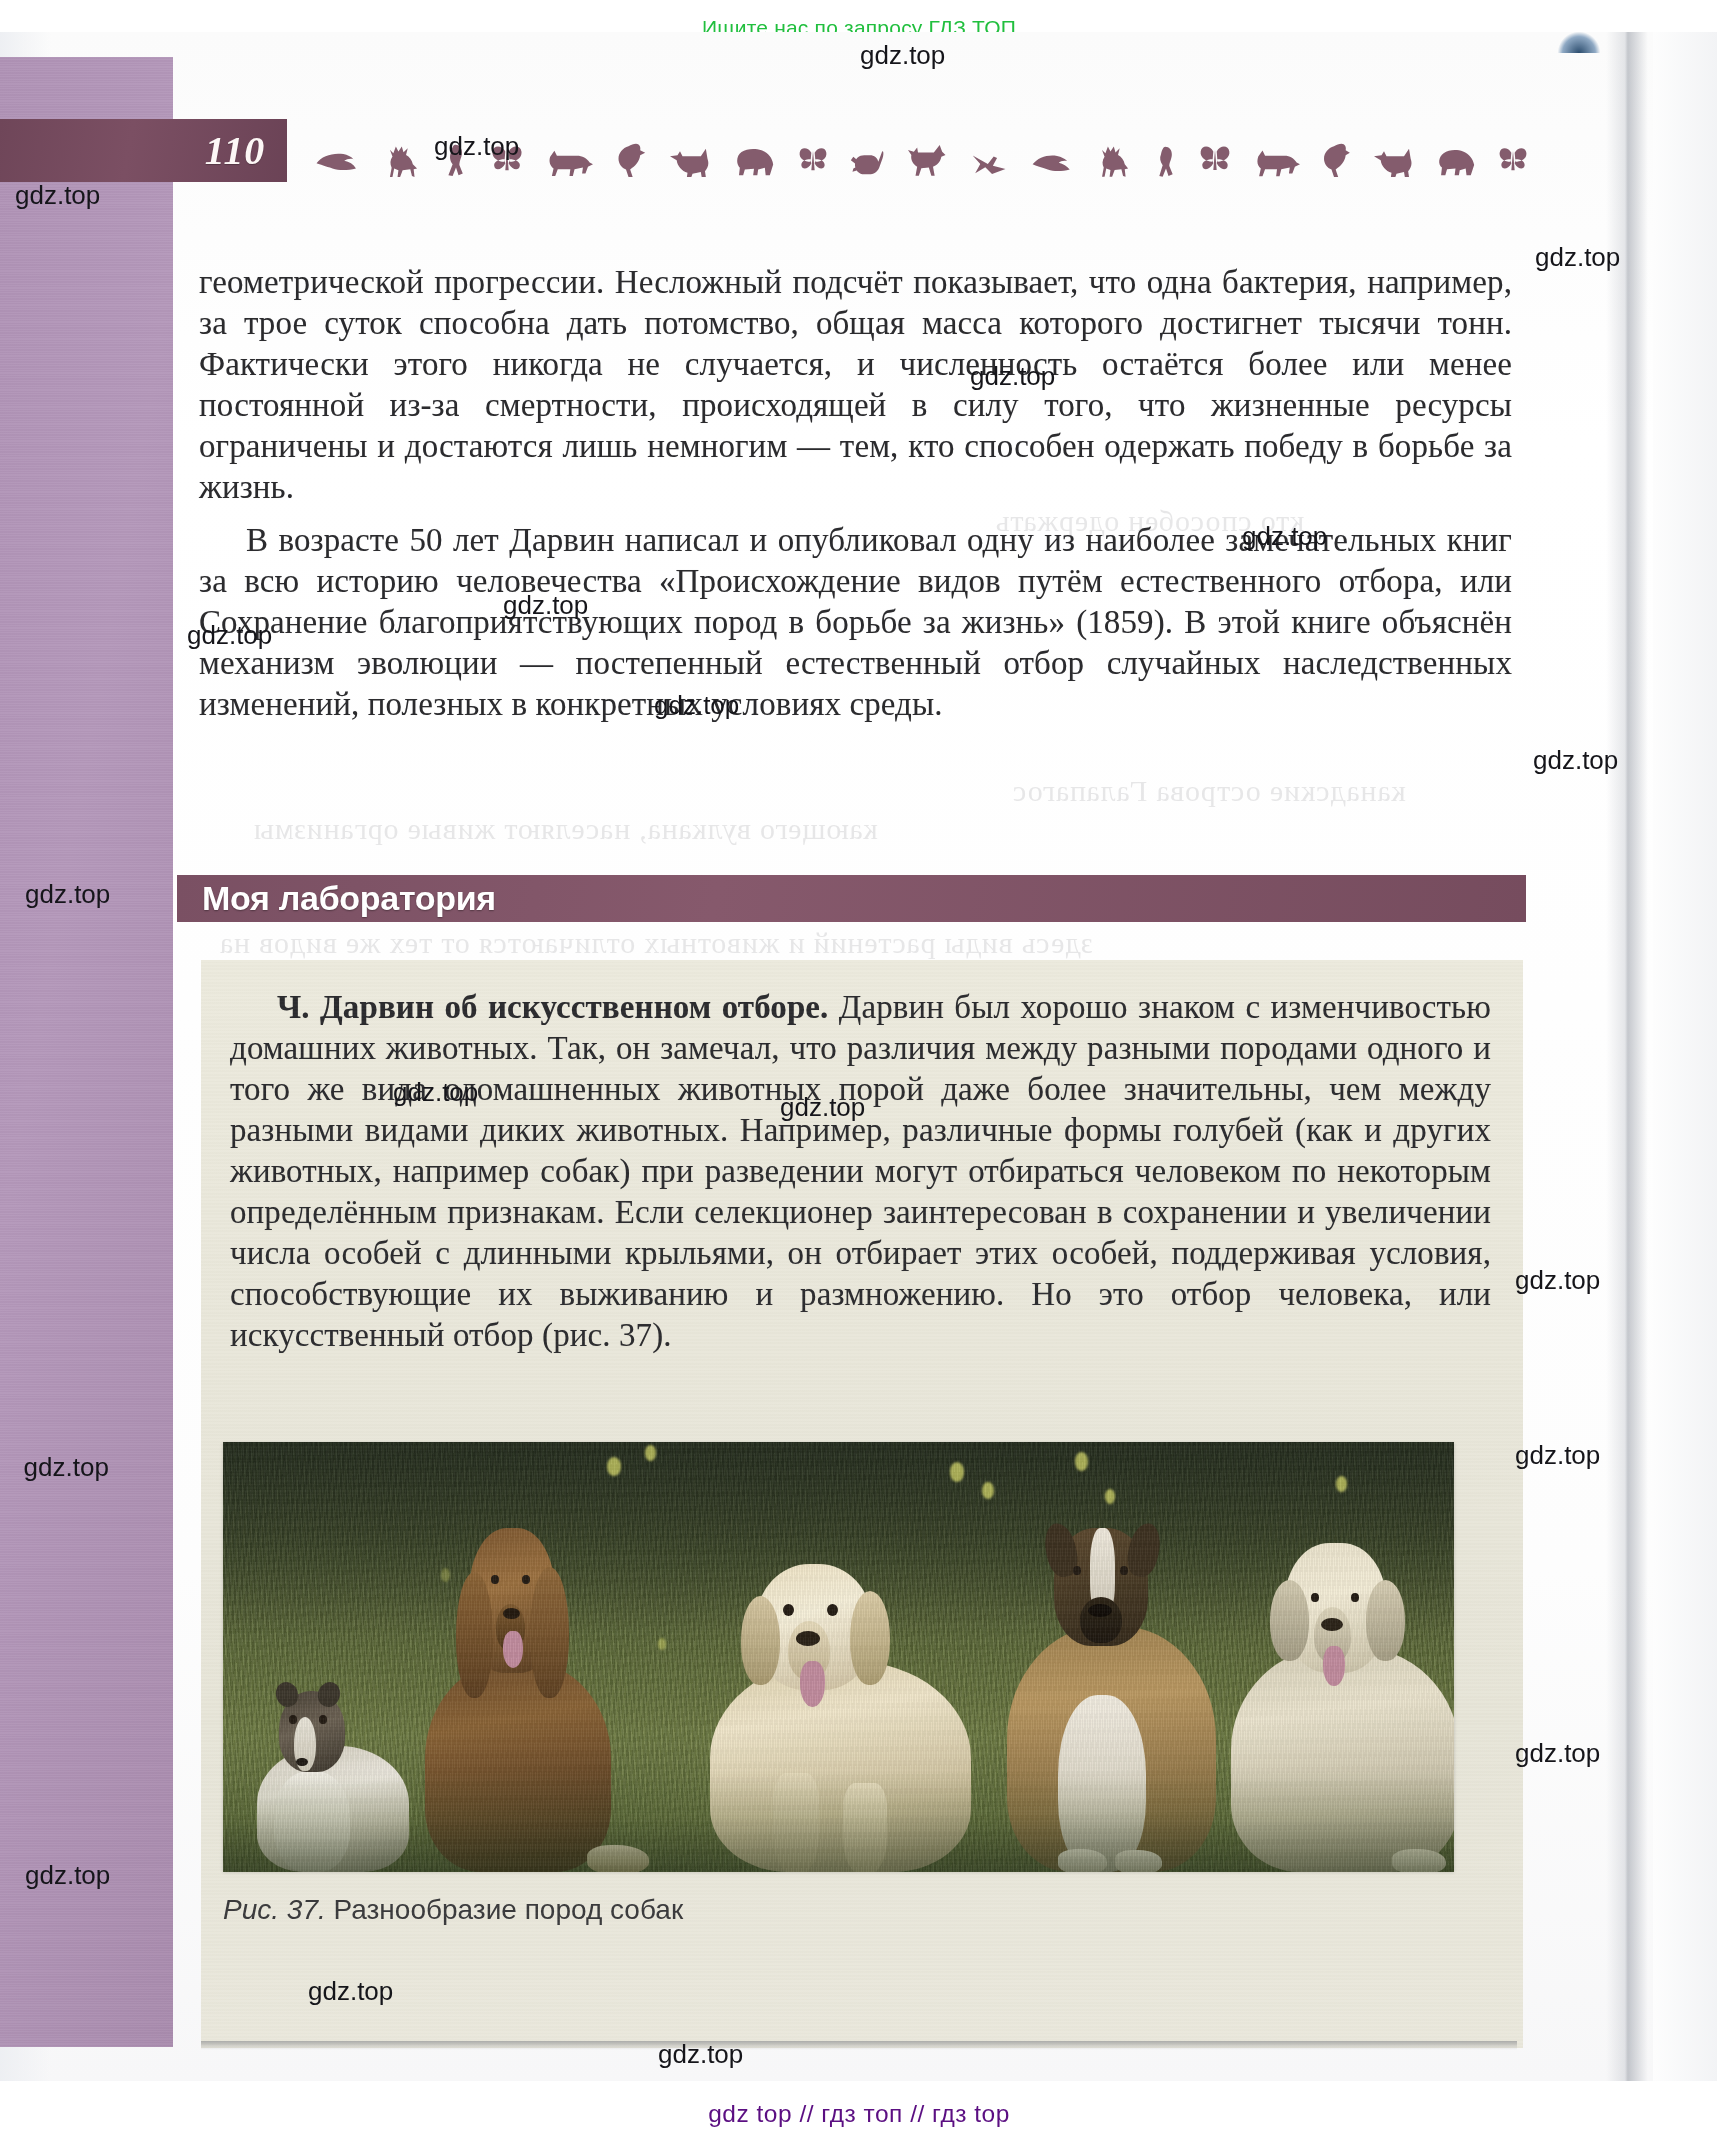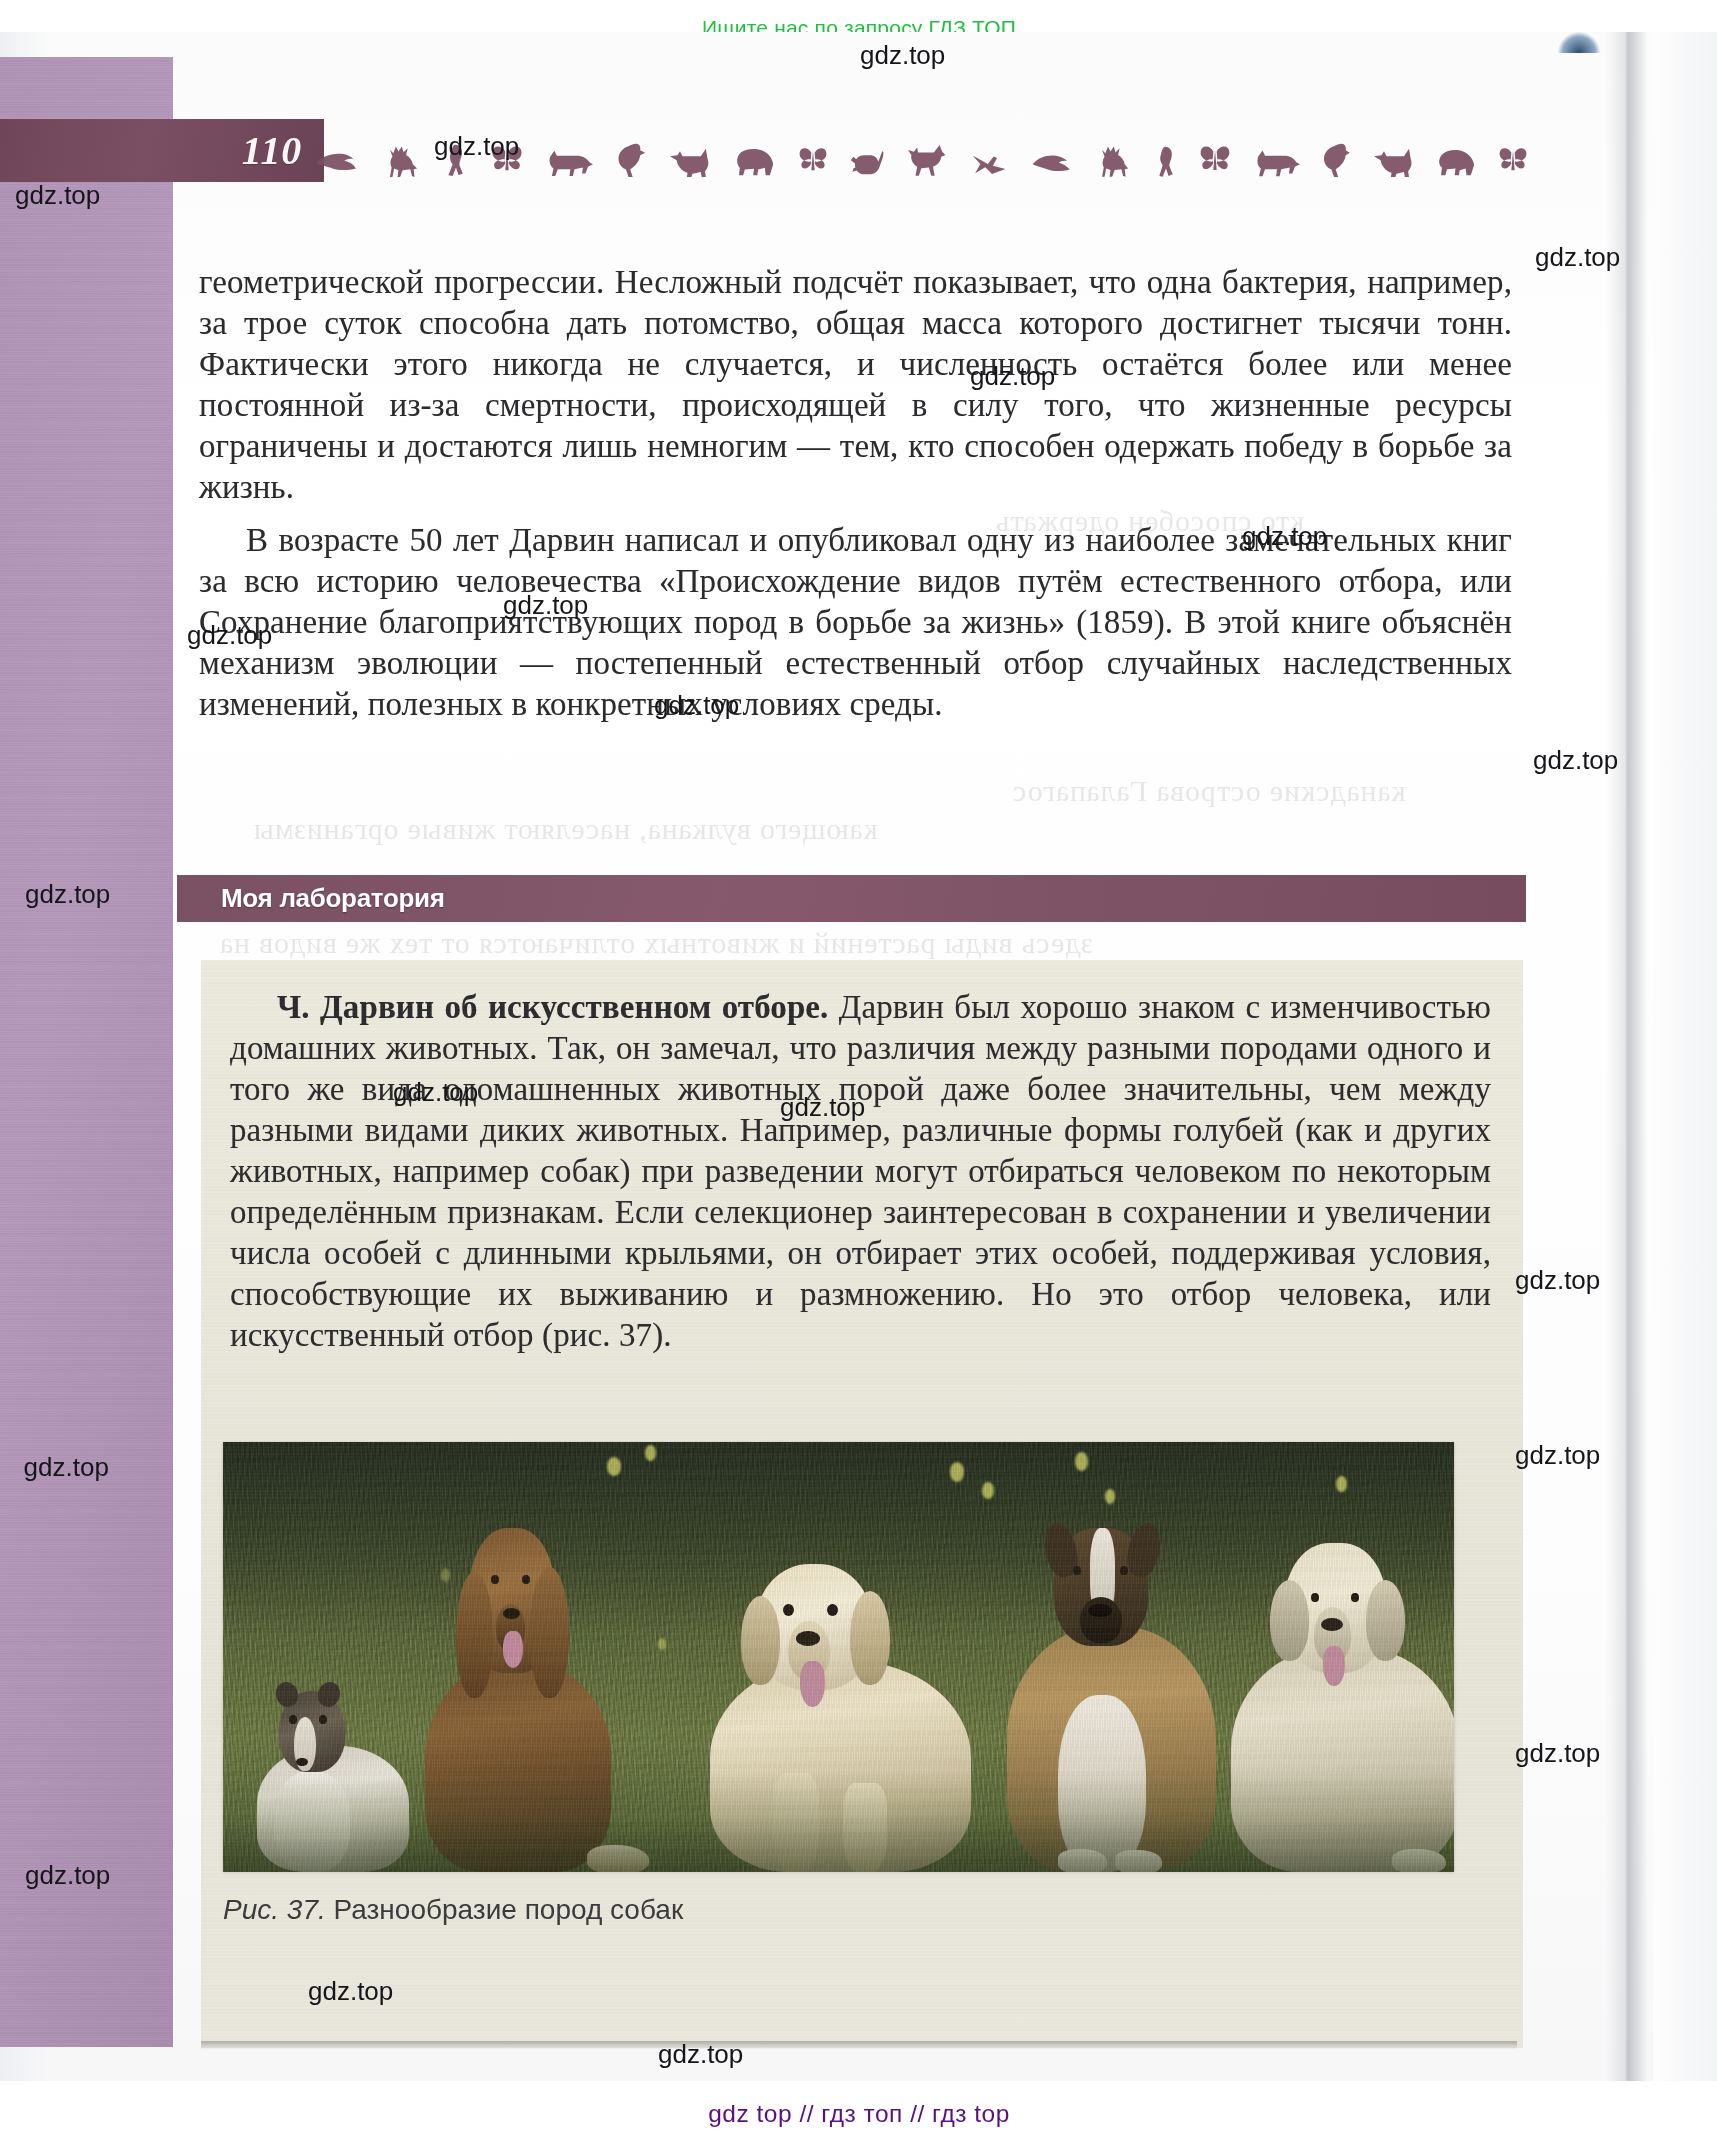--- a/index.html
+++ b/index.html
@@ -52,21 +52,21 @@
     background:linear-gradient(100deg,#b093b6 0%, #b498ba 40%, #a98cae 100%);
   }
   .left-band::after{
     content:"";position:absolute;inset:0;
     background:repeating-linear-gradient(0deg,rgba(255,255,255,.05) 0 0.8px,rgba(0,0,0,.03) 0.8px 1.7px);
     opacity:.6;
   }
 
   
   .page-tab{
-    position:absolute;left:0;top:87px;width:324px;height:63px;
+    position:absolute;left:0;top:87px;width:287px;height:63px;
     background:linear-gradient(100deg,#6f4659 0%, #7b4f63 45%, #6b4356 100%);
     display:flex;align-items:center;justify-content:flex-end;
     padding-right:22px;box-sizing:border-box;
   }
   .page-tab .num{
     color:#fdf7f6;font-family:"Liberation Serif",serif;font-style:italic;
     font-weight:700;font-size:40px;letter-spacing:0.8px;
     text-shadow:0 0.8px 0.8px rgba(0,0,0,.25);
   }
 
@@ -105,24 +105,23 @@
   .body-p.indent{text-indent:47px;}
 
   
   .lab-band{
     position:absolute;left:177px;top:843px;width:1349px;height:47px;
     background:linear-gradient(100deg,#7a5063 0%, #86596c 40%, #764c5e 100%);
     display:flex;align-items:center;
   }
   .lab-band .lab-title{
     color:#ffffff;font-family:"Liberation Sans",sans-serif;
-    font-weight:700;font-size:26px;letter-spacing:-0.3px;
-    padding-left:0;
+    font-weight:700;font-size:34px;letter-spacing:-0.3px;
+    padding-left:25px;
     text-shadow:0 0.8px 1.7px rgba(0,0,0,.35);
-    margin-left:44px;
   }
 
   
   .lab-panel{
     position:absolute;left:201px;top:928px;width:1322px;height:1088px;
     background:linear-gradient(180deg,#eceadd 0%, #e9e7da 35%, #e7e5d8 70%, #eae8dc 100%);
   }
   .lab-panel::after{
     content:"";position:absolute;inset:0;
     background:repeating-linear-gradient(0deg,rgba(0,0,0,.012) 0 1.7px,rgba(255,255,255,.02) 1.7px 3.4px);

